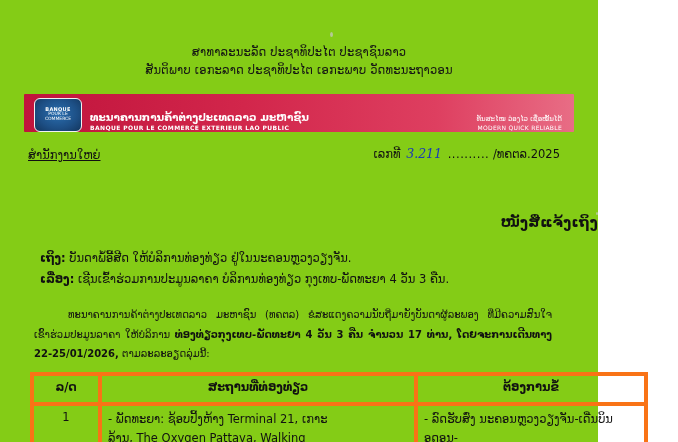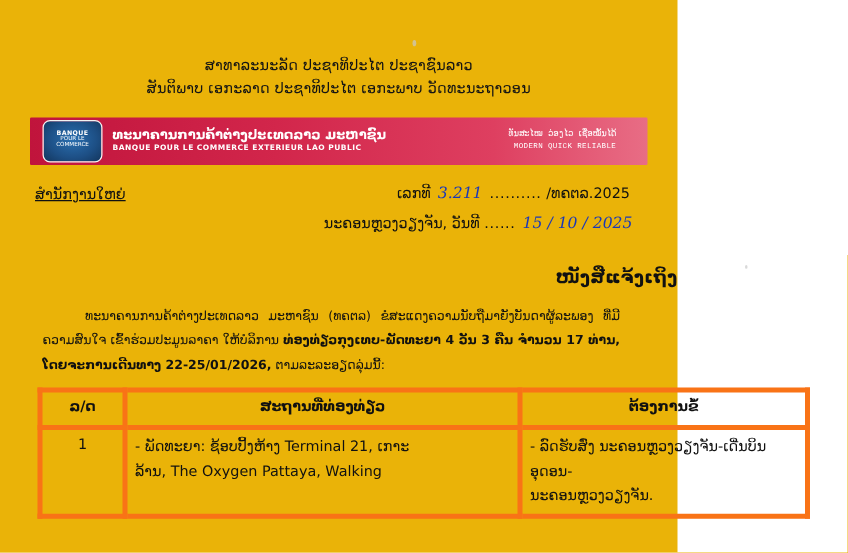--- a/index.html
+++ b/index.html
@@ -10,23 +10,23 @@
     width: 678px;
     height: 442px;
     background: #ffffff;
     font-family: "DejaVu Sans", sans-serif;
     color: #111111;
     overflow: hidden;
     position: relative;
   }
   .page {
     position: relative;
-    width: 542px;
+    width: 598px;
     height: 442px;
-    background: #eab308;
+    background: #84cc16;
   }
 
   
   .gov-lines {
     text-align: center;
     padding-top: 44px;
     line-height: 1.55;
   }
   .gov-lines .line {
     font-size: 11.5px;
@@ -35,21 +35,21 @@
   }
 
   
   .letterhead {
     position: relative;
     margin: 14px 24px 0 24px;
     height: 38px;
     background: linear-gradient(90deg, #c0143c 0%, #d2264b 40%, #de3f60 75%, #e86d85 100%);
     border-radius: 1px;
     display: flex;
-    align-items: center;
+    align-items: flex-end;
   }
   .letterhead .logo {
     width: 46px;
     height: 32px;
     margin-left: 10px;
     background: radial-gradient(ellipse at 50% 45%, #2a6fb0 0%, #1d4f85 60%, #13365d 100%);
     border-radius: 6px;
     border: 1.5px solid #f2f2f2;
     display: flex;
     flex-direction: column;
@@ -72,25 +72,24 @@
     font-size: 10.5px;
     font-weight: bold;
   }
   .letterhead .names .eng {
     font-size: 6px;
     letter-spacing: .4px;
     font-weight: bold;
   }
   .letterhead .slogan {
     margin-left: auto;
-    margin-right: 25px;
+    margin-right: 12px;
     text-align: right;
     color: #ffffff;
     line-height: 1.3;
-    font-family: Liberation Mono, monospace;
   }
   .letterhead .slogan .lao { font-size: 7px; }
   .letterhead .slogan .eng { font-size: 6px; letter-spacing: .3px; }
 
   
   .meta {
     position: relative;
     margin: 14px 28px 0 28px;
     height: 54px;
     font-size: 11.5px;
@@ -216,29 +215,34 @@
   </div>
 
   <div class="meta">
     <div class="office">ສຳນັກງານໃຫຍ່</div>
     <div class="doc-no">
       <span>ເລກທີ</span>
       <span class="hand">3.211</span>
       <span class="dots">..........</span>
       <span>/ທຄຕລ.2025</span>
     </div>
-    <div class="doc-date">
-      <span>ນະຄອນຫຼວງວຽງຈັນ, ວັນທີ</span>
-      <span class="dots">......</span>
-      <span class="hand">15 / 10 / 2025</span>
-    </div>
   </div>
 
   <div class="doc-title">ໜັງສືແຈ້ງເຖິງ</div>
 
+  <div class="subject">
+    <span class="row">
+      <span class="lbl">ເຖິງ:</span>
+      <span>ບັນດາພໍ້ອີ້ສີດ ໃຫ້ບໍລິການທ່ອງທ່ຽວ ຢູ່ໃນນະຄອນຫຼວງວຽງຈັນ.</span>
+    </span>
+    <span class="row">
+      <span class="lbl">ເລື່ອງ:</span>
+      <span>ເຊີນເຂົ້າຮ່ວມການປະມູນລາຄາ ບໍລິການທ່ອງທ່ຽວ ກຸງເທບ-ພັດທະຍາ 4 ວັນ 3 ຄືນ.</span>
+    </span>
+  </div>
 
   <div class="body-par">
     <span class="indent"></span><span>ທະນາຄານການຄ້າຕ່າງປະເທດລາວ ມະຫາຊົນ (ທຄຕລ) ຂໍສະແດງຄວາມນັບຖືມາຍັງບັນດາຜູ້ລະພອງ ທີ່ມີຄວາມສົນໃຈ ເຂົ້າຮ່ວມປະມູນລາຄາ ໃຫ້ບໍລິການ </span><span class="b">ທ່ອງທ່ຽວກຸງເທບ-ພັດທະຍາ 4 ວັນ 3 ຄືນ ຈຳນວນ 17 ທ່ານ, ໂດຍຈະ</span><span class="b">ການເດີນທາງ 22-25/01/2026,</span><span> ຕາມລະລະອຽດລຸ່ມນີ້:</span>
   </div>
 
   <table class="doc-table">
     <thead>
       <tr>
         <th class="col-no">ລ/ດ</th>
         <th class="col-place">ສະຖານທີ່ທ່ອງທ່ຽວ</th>

